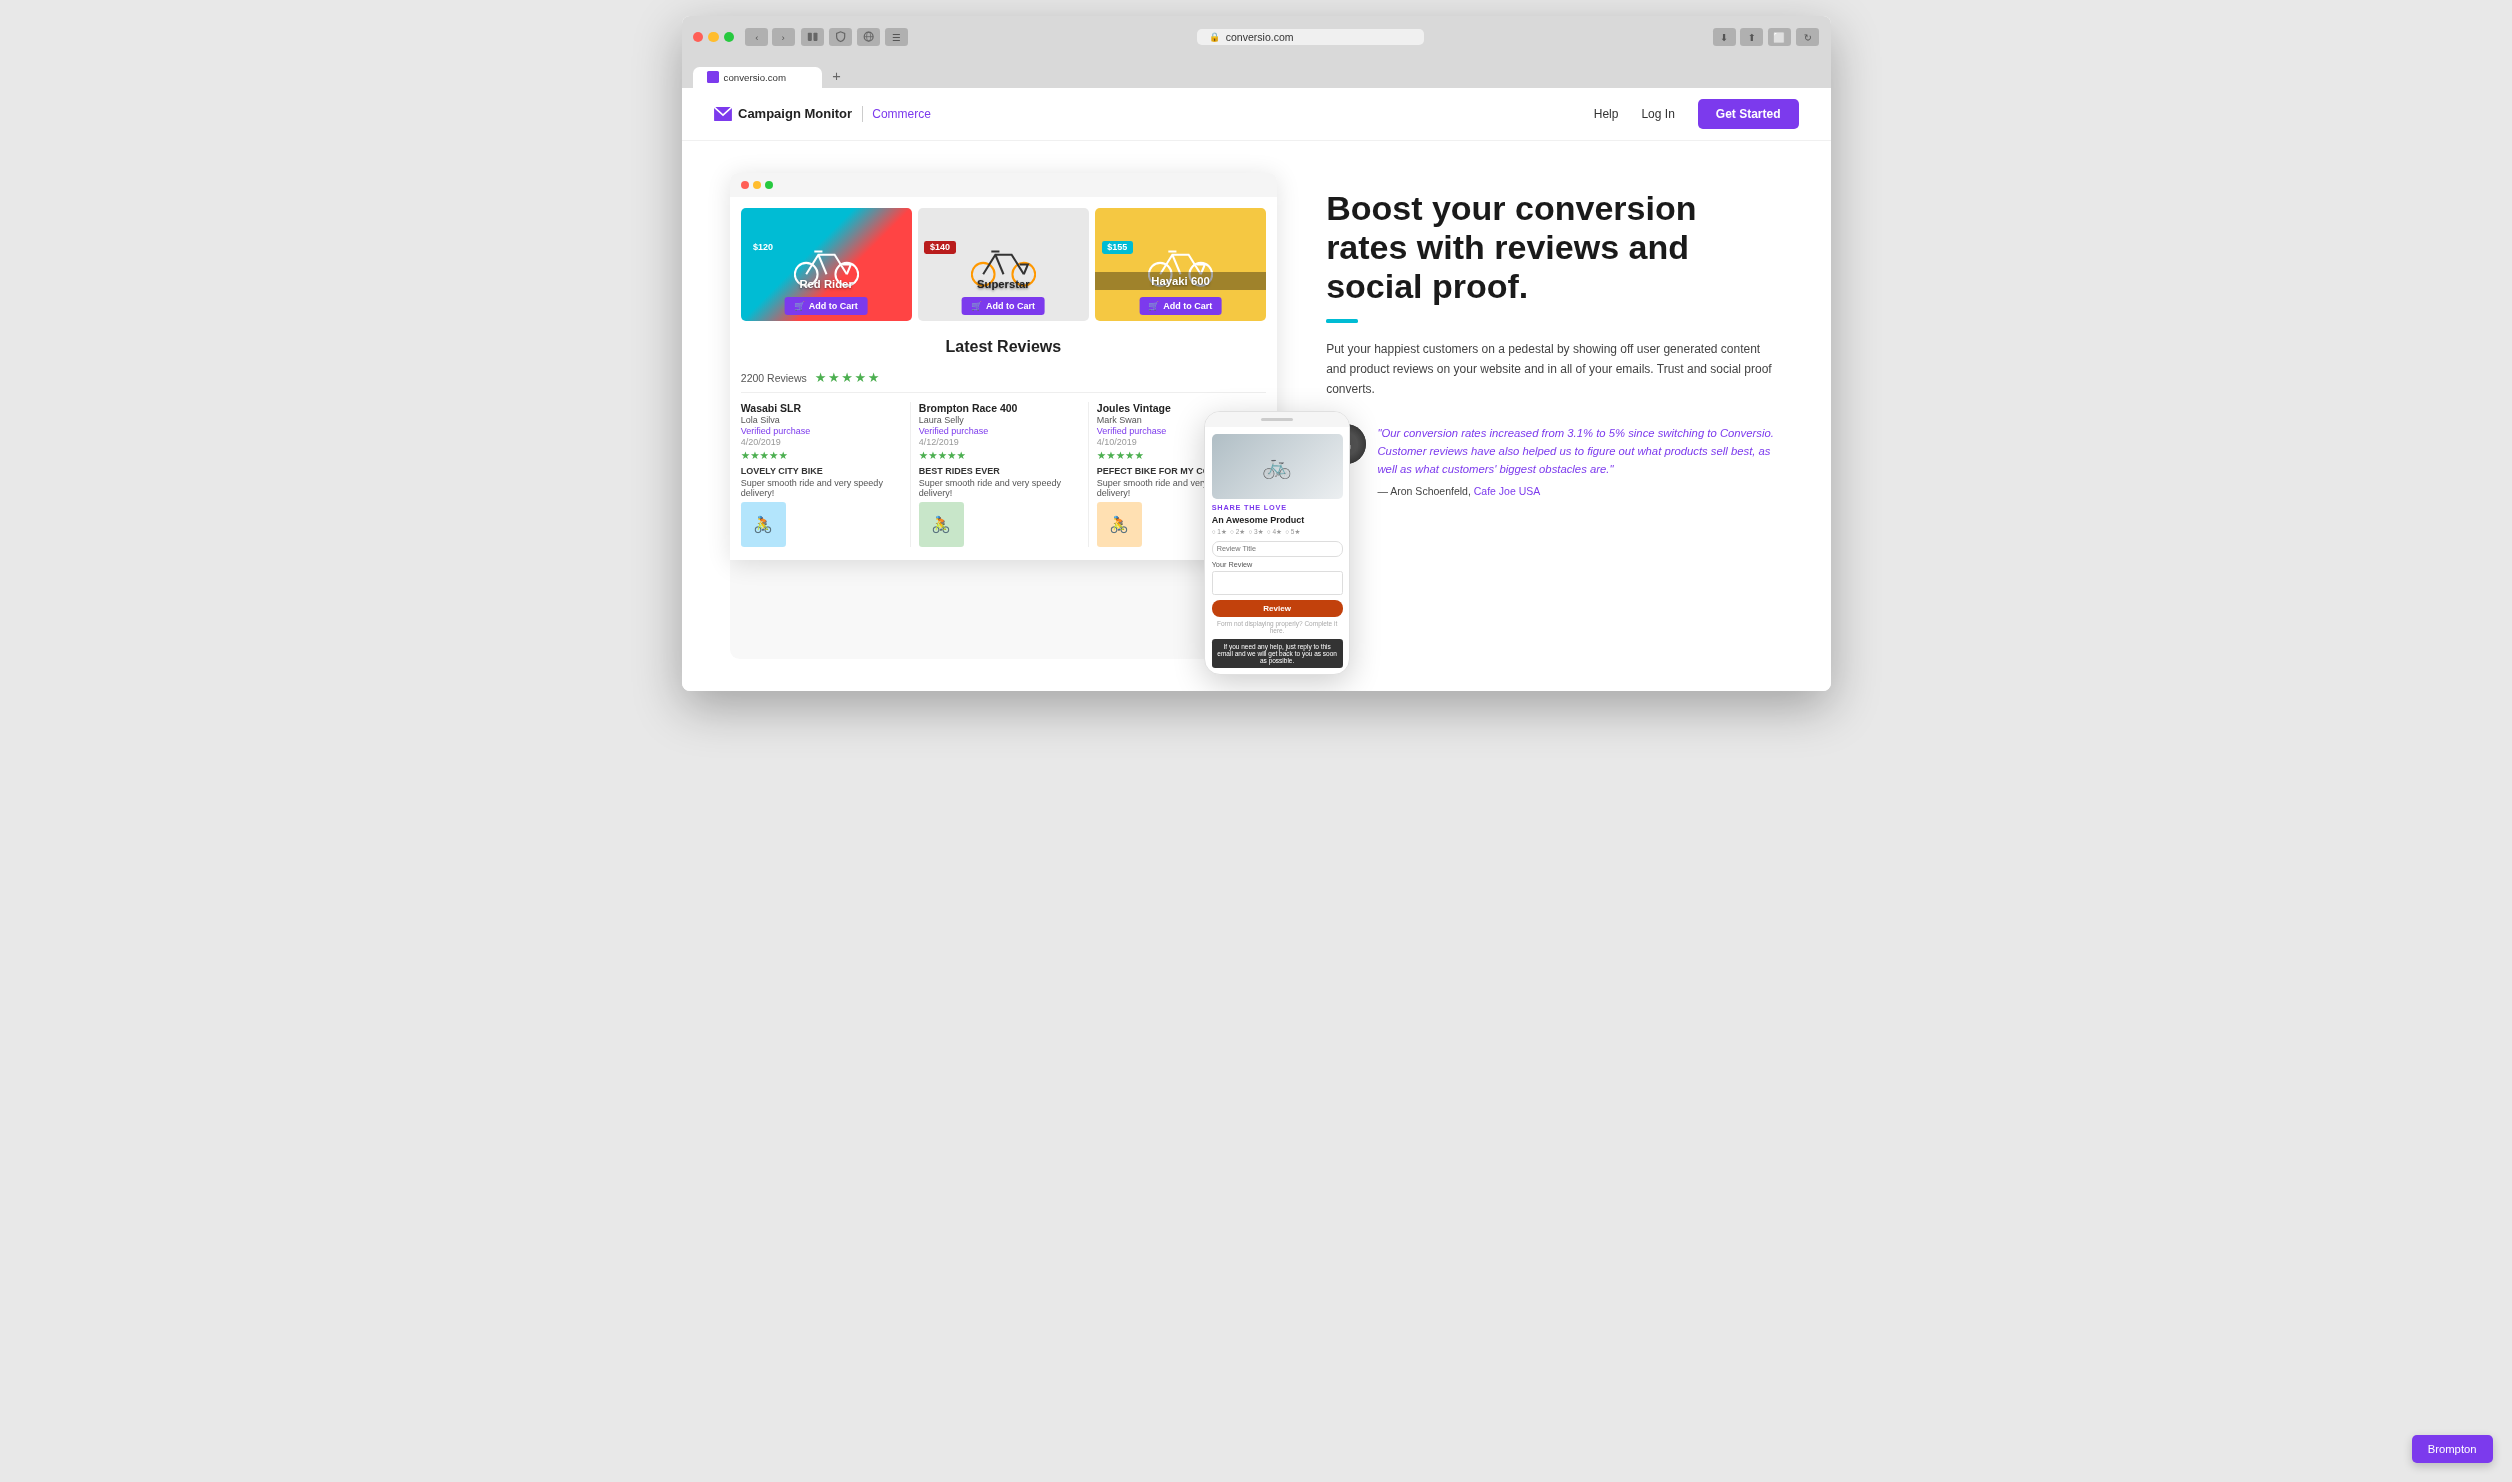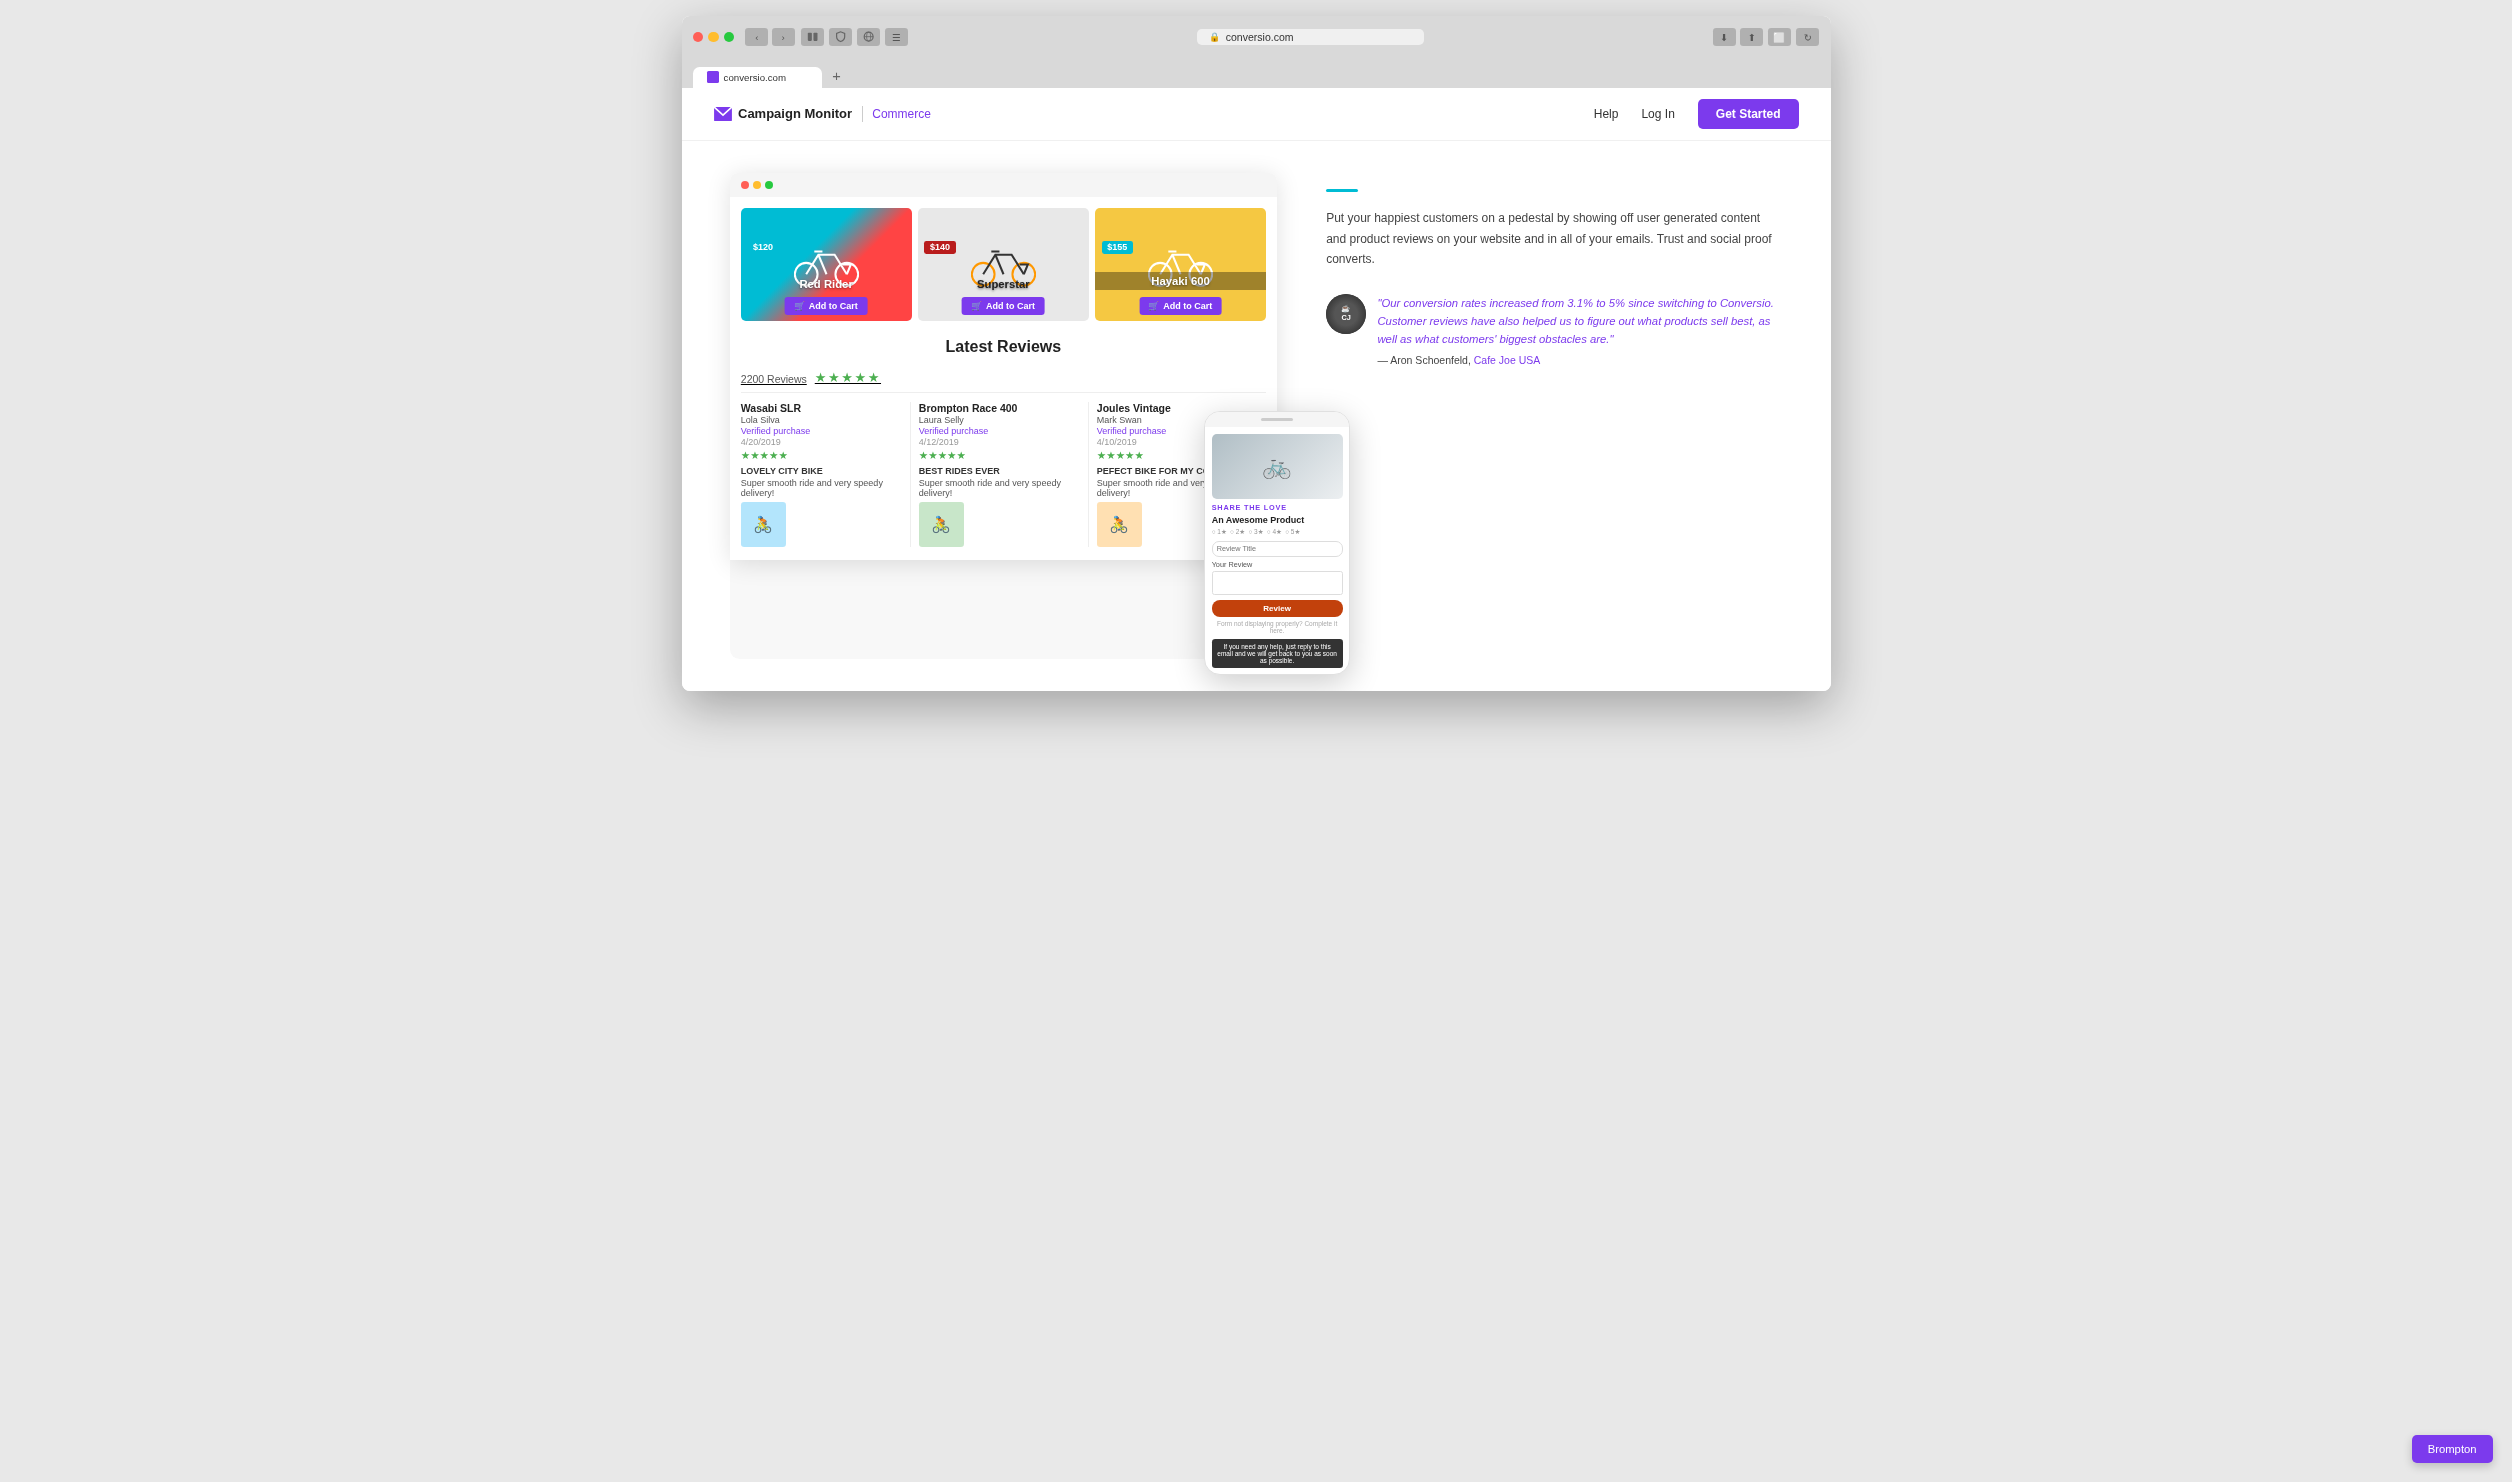--- a/index.html
+++ b/index.html
@@ -384,26 +384,25 @@
     .reviews-title {
       text-align: center;
       font-size: 16px;
       font-weight: 700;
       color: #222;
       margin-bottom: 8px;
     }
 
     .reviews-summary {
       display: flex;
-      align-items: flex-end;
+      align-items: center;
       gap: 8px;
       padding: 6.5px 0;
       border-bottom: 0.8px solid #eee;
       margin-bottom: 9.7px;
-      text-decoration: underline;
     }
 
     .reviews-count {
       font-size: 10.5px;
       color: #555;
     }
 
     .stars-green {
       color: #4CAF50;
       font-size: 13px;
@@ -936,20 +935,21 @@
             <div class="phone-label">Your Review</div>
             <div class="phone-textarea"></div>
             <button class="phone-review-btn">Review</button>
             <div class="phone-disclaimer">Form not displaying properly? Complete it here.</div>
             <div class="phone-help-banner">If you need any help, just reply to this email and we will get back to you as soon as possible.</div>
           </div>
         </div>
       </div>
 
       <div class="hero-text">
+        <h1 class="hero-heading">Boost your conversion rates with reviews and social proof.</h1>
         <div class="hero-divider"></div>
         <p class="hero-body">Put your happiest customers on a pedestal by showing off user generated content and product reviews on your website and in all of your emails. Trust and social proof converts.</p>
 
         <div class="testimonial">
           <div class="testimonial-avatar">
             <div class="avatar-inner">
               <div class="avatar-logo">
                 <div style="font-size:7.3px; line-height:1.2;">☕<br><span>CJ</span></div>
               </div>
             </div>

